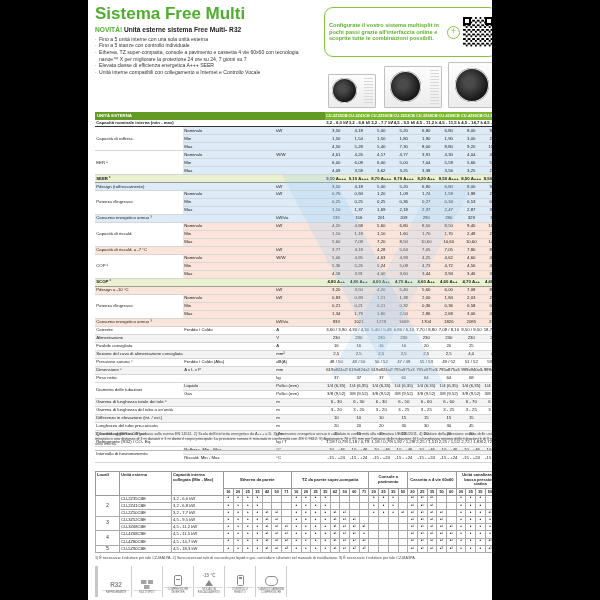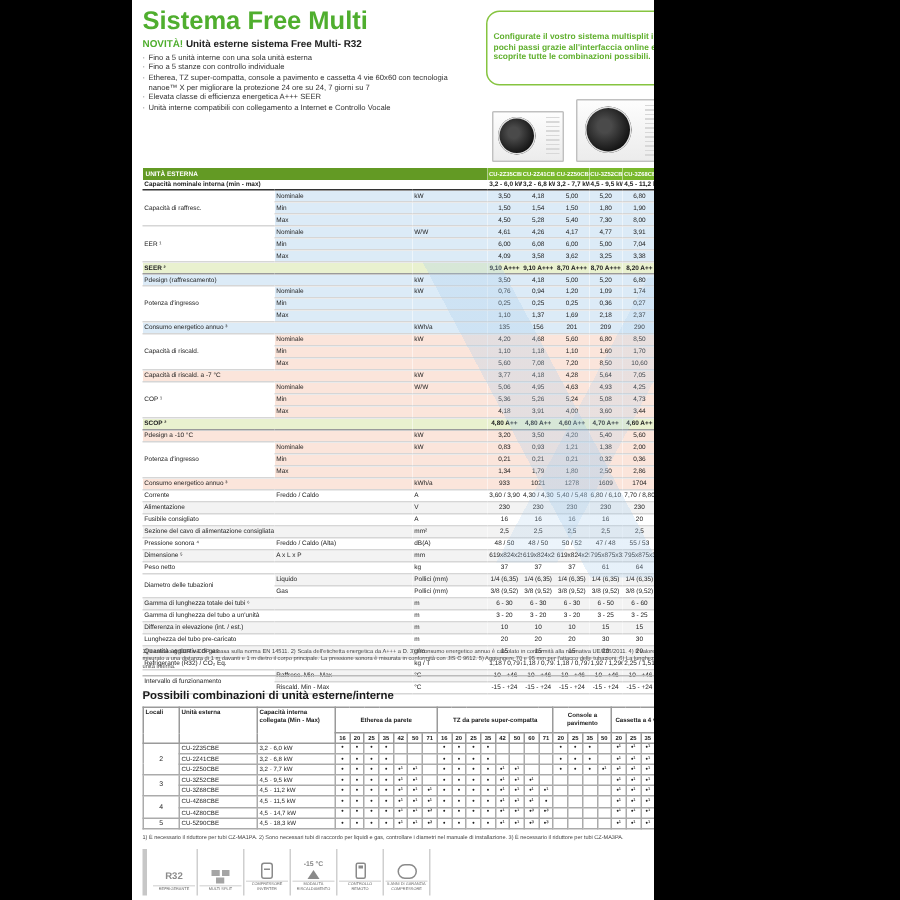--- a/index.html
+++ b/index.html
@@ -1,18 +1,18 @@
 <!DOCTYPE html>
 <html><head>
 <meta charset="utf-8">
 <style>
   html,body{margin:0;padding:0;}
   body{width:600px;height:600px;background:#000;position:relative;overflow:hidden;
        font-family:"Liberation Sans", sans-serif;color:#222;}
-  .page{position:absolute;left:88px;top:0;width:348px;height:600px;background:#fff;overflow:hidden;}
+  .page{position:absolute;left:88px;top:0;width:404px;height:600px;background:#fff;overflow:hidden;}
 
   
   .hdr{position:absolute;left:7px;top:5px;width:222px;}
   .title{color:#4fae2e;font-size:17px;font-weight:bold;margin:0;line-height:1.05;}
   .novita{font-size:6.6px;font-weight:bold;margin-top:3px;color:#222;}
   .novita .nv{color:#4fae2e;}
   ul.bullets{margin:3px 0 0 0;padding:0;list-style:none;font-size:5.1px;color:#333;line-height:1.3;}
   ul.bullets li{padding-left:4px;position:relative;}
   ul.bullets li::before{content:"·";position:absolute;left:0;}
 
@@ -682,21 +682,20 @@
           <td class="num">-15 - +24</td>
           <td class="num">-15 - +24</td>
           <td class="num">-15 - +24</td>
           <td class="num">-15 - +24</td>
         </tr>
       </tbody>
   </table>
 
   <div class="specfn">1) Il calcolo di EER e COP si basa sulla norma EN 14511. 2) Scala dell'etichetta energetica da A+++ a D. 3) Il consumo energetico annuo è calcolato in conformità alla normativa UE/626/2011. 4) Il valore della pressione sonora delle unità viene misurato a una distanza di 1 m davanti e 1 m dietro il corpo principale. La pressione sonora è misurata in conformità con JIS C 9612. 5) Aggiungere 70 e 95 mm per l'attacco delle tubazioni. 6) La lunghezza minima delle tubazioni è di 3 metri per unità interna.</div>
 
-  <div class="combttl">Possibili combinazioni di unità esterne/interne</div>
 
   <table class="comb">
     <colgroup>
       <col style="width:24px">
         <col style="width:52px">
         <col style="width:52px">
       <col span="29" style="width:9.7px">
     </colgroup>
     <thead>
         <tr>

